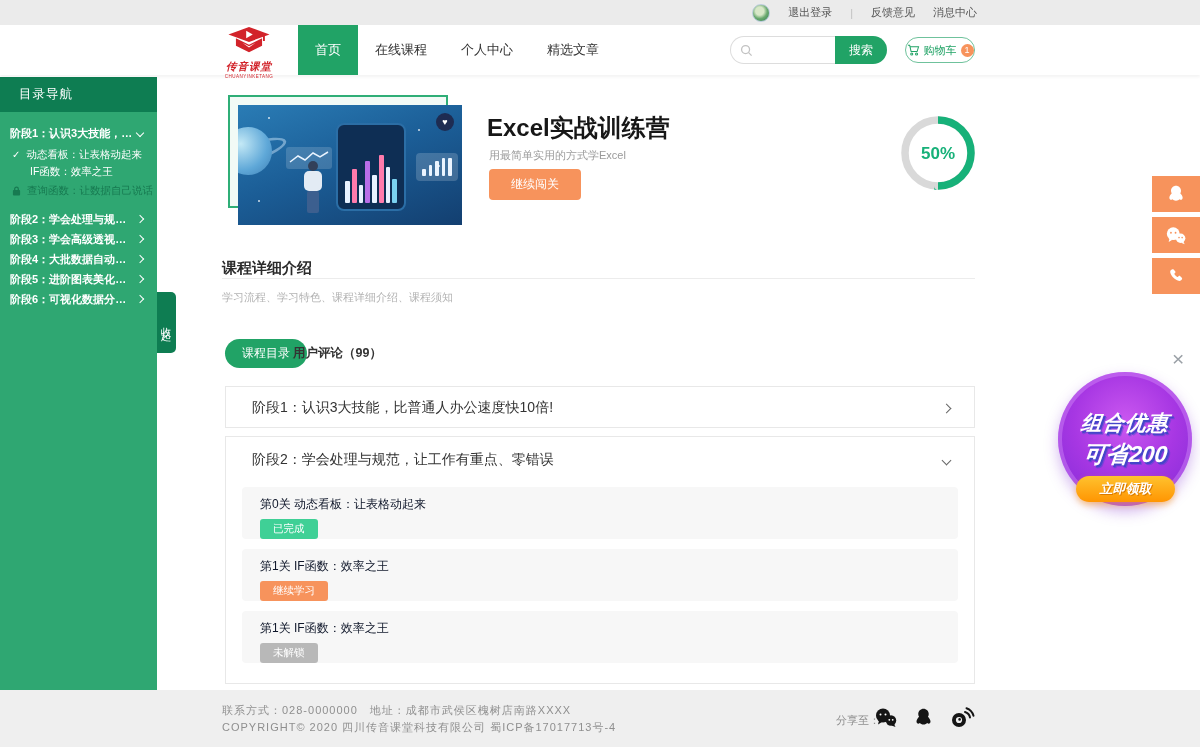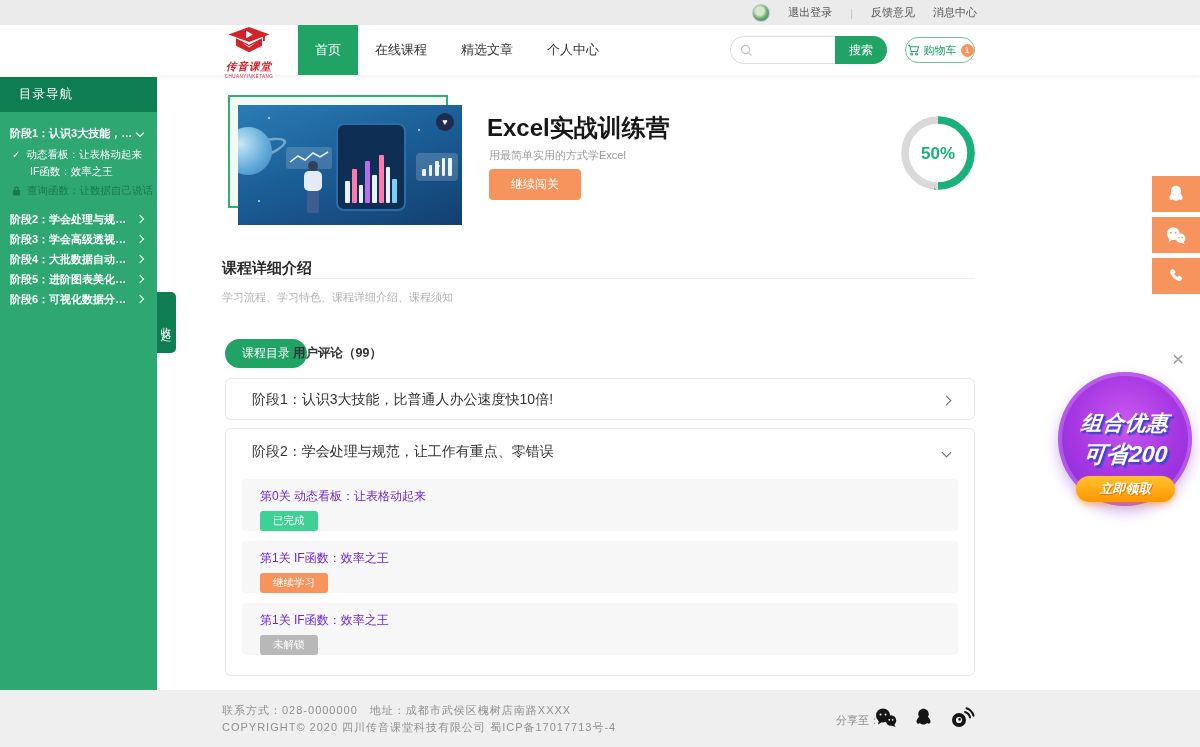--- a/index.html
+++ b/index.html
@@ -101,31 +101,31 @@
   .detail-heading { position:absolute; left:222px; top:251px; font-size:15px; font-weight:bold; color:#2b2b2b;margin-top:8px; }
   .detail-divider { position:absolute; left:222px; top:278px; width:753px; height:1px; background:#ececec; }
   .detail-summary { position:absolute; left:222px; top:290px; font-size:11px; color:#b3b3b3; }
   .tab-catalog { position:absolute; left:225px; top:339px; background:#21a366; color:#fff;
           font-size:12px; border-radius:999px; padding:6px 17px; cursor:pointer; }
   .tab-comments { position:absolute; left:293px; top:345px; font-size:12.5px; font-weight:bold;
           color:#333; cursor:pointer; }
 
   
   .acc { position:absolute; left:225px; width:750px; background:#fff; border:1px solid #e8e8e8;
-          border-radius:6px; }
+          border-radius:0;margin-top:8px; }
   .acc1 { top:378px; height:42px; }
   .acc2 { top:428px; height:248px; }
   .acc-header { height:42px; display:flex; align-items:center; justify-content:space-between;
           padding:0 24px 0 26px; cursor:pointer; }
   .acc2 .acc-header { height:46px; }
   .acc-title { font-size:14px; color:#333; }
   .acc-header .chev { color:#666; width:7px; height:7px; }
   .acc-body { padding:4px 16px 0; display:flex; flex-direction:column; gap:10px; }
   .lesson { background:#f7f7f7; border-radius:4px; height:52px; padding:9px 18px; cursor:pointer; }
-  .lesson-title { font-size:12px; color:#6d28d9; }
+  .lesson-title { font-size:12px; color:#0f172a; }
   .badge { display:inline-block; margin-top:6px; font-size:10.5px; color:#fff; border-radius:3px;
           padding:3px 13px; }
   .badge.done { background:#3fd096; }
   .badge.continue { background:#f7935c; }
   .badge.locked { background:#b8b8b8;text-align:right; }
 
   
   .float-rail { position:absolute; left:1152px; top:176px; width:48px; display:flex;
           flex-direction:column; gap:5px; }
   .float-btn { width:48px; height:36px; background:#f7935c; display:flex; align-items:center;
@@ -179,22 +179,22 @@
           <polygon points="9,12 23,19 37,12 37,20 23,27 9,20" fill="#d2232a"></polygon>
           <polygon points="16,17 23,20.5 30,17 23,22" fill="#fff"></polygon>
         </svg>
       </span>
       <span class="logo-title">传音课堂</span>
       <span class="logo-caption">CHUANYINKETANG</span>
     </div>
     <div class="nav-menu">
       <div class="nav-item active">首页</div>
       <div class="nav-item">在线课程</div>
+      <div class="nav-item">个人中心</div>
       <div class="nav-item">精选文章</div>
-      <div class="nav-item">个人中心</div>
     </div>
     <div class="searchbox">
       <div class="search-input-wrap">
         <span style="display:flex;margin-right:5px;">
           <svg width="13" height="13" viewBox="0 0 14 14" fill="none" stroke="#c2c2c2" stroke-width="1.4">
             <circle cx="6" cy="6" r="4.3"></circle>
               <line x1="9.3" y1="9.3" x2="12.5" y2="12.5"></line>
           </svg>
         </span>
         <input type="text" style="">

